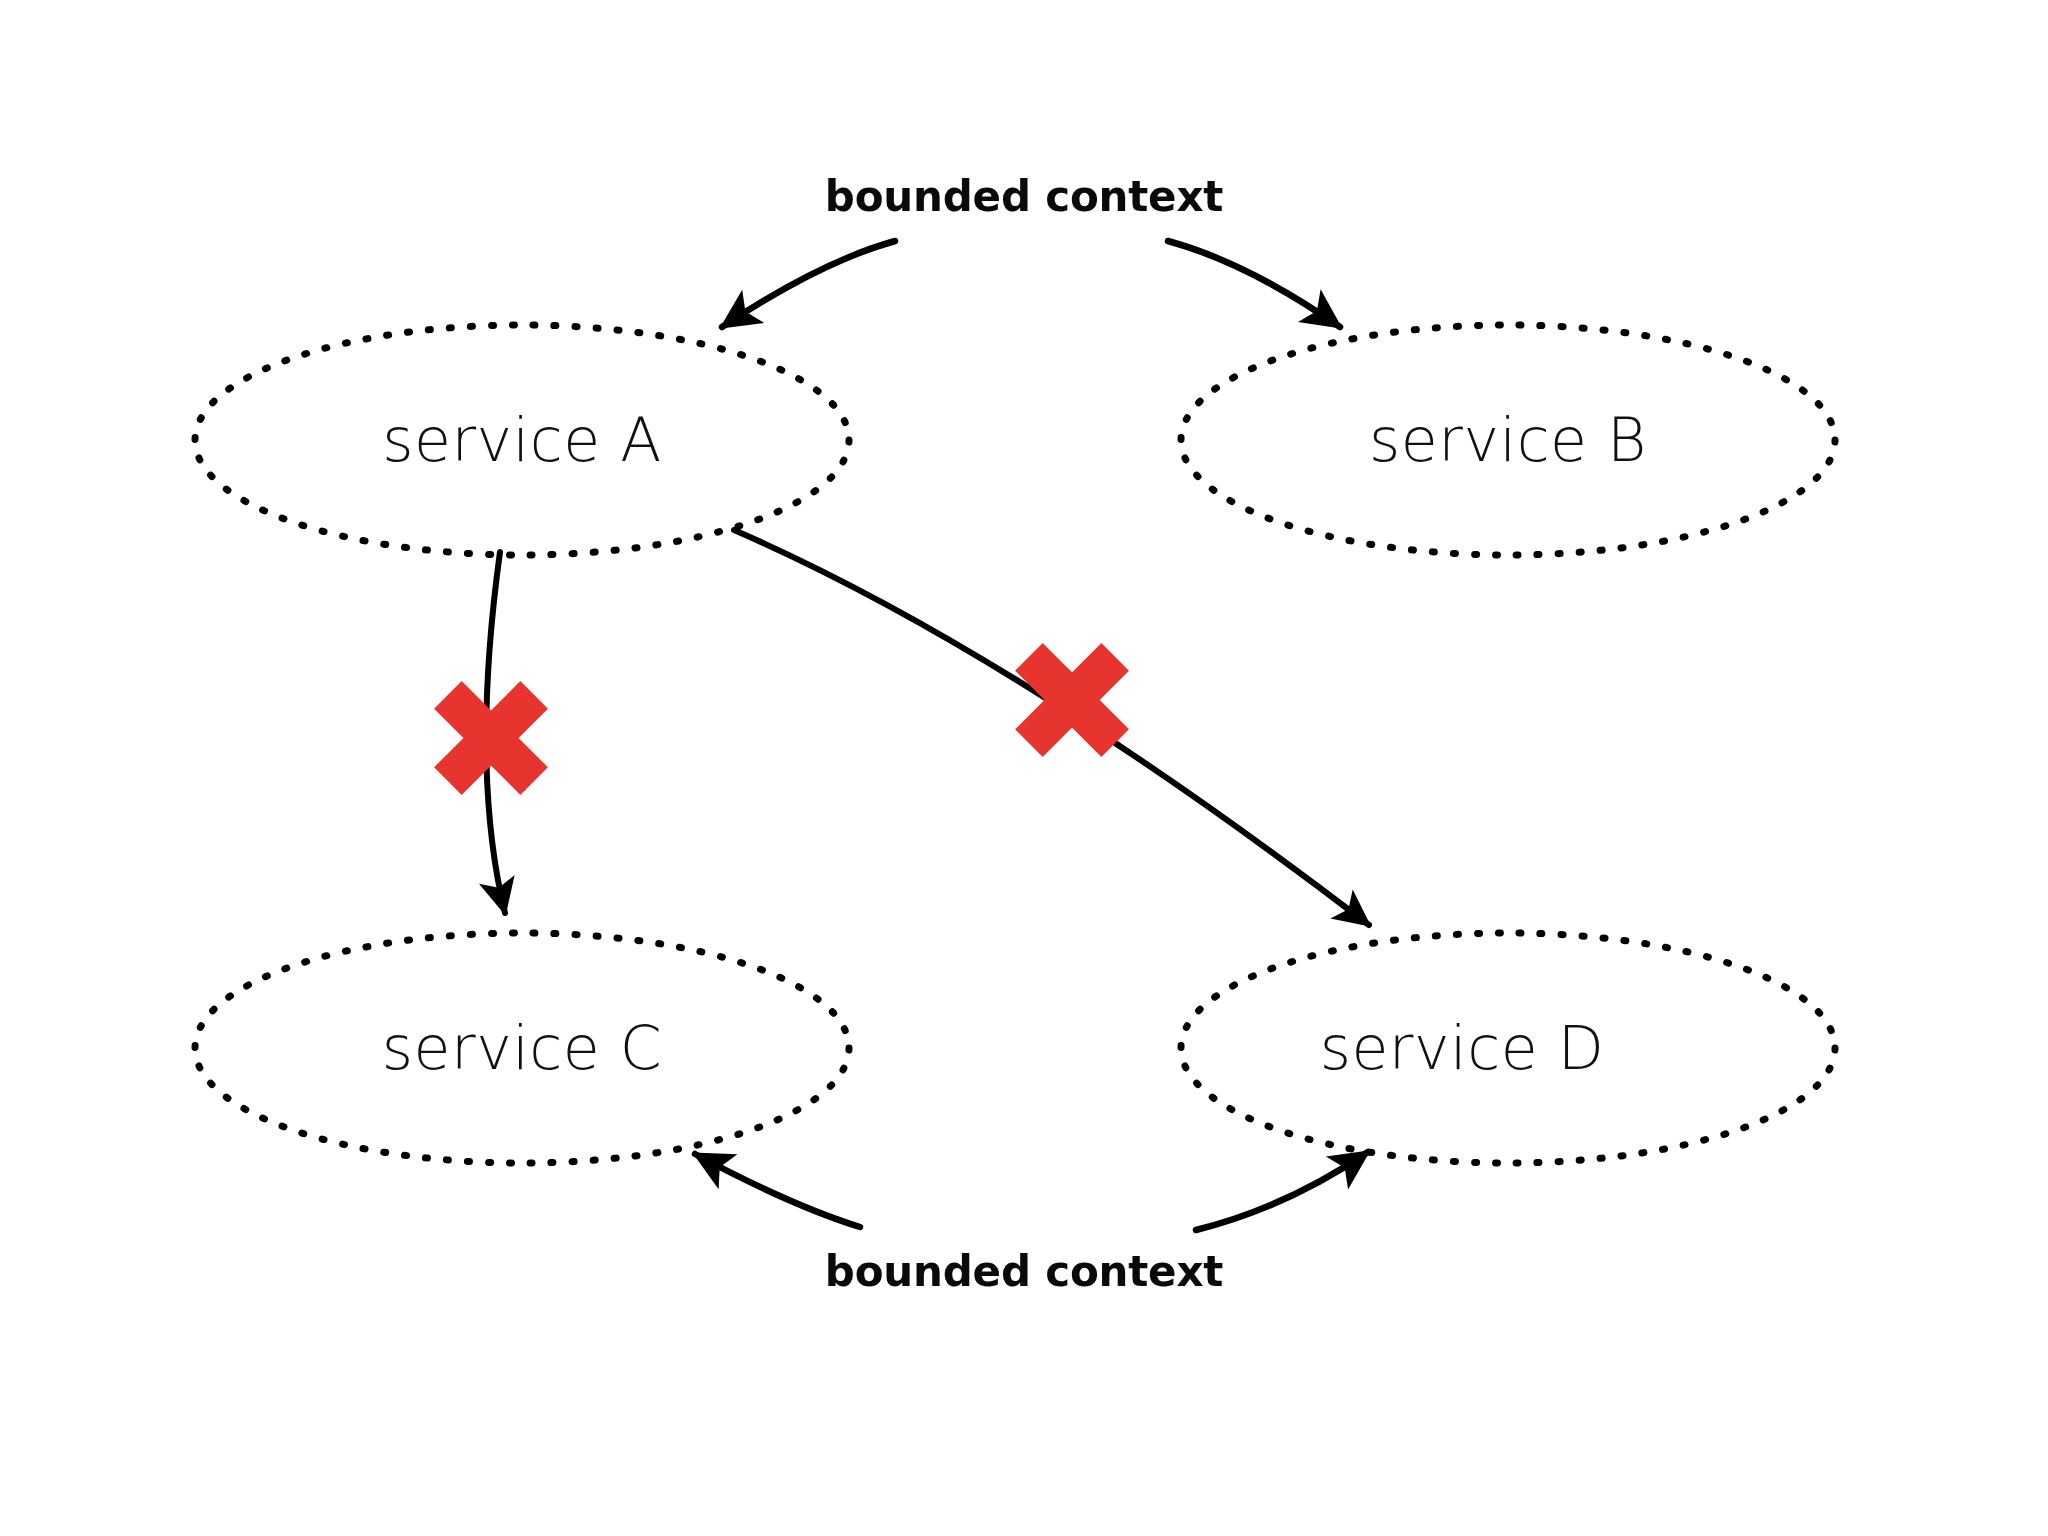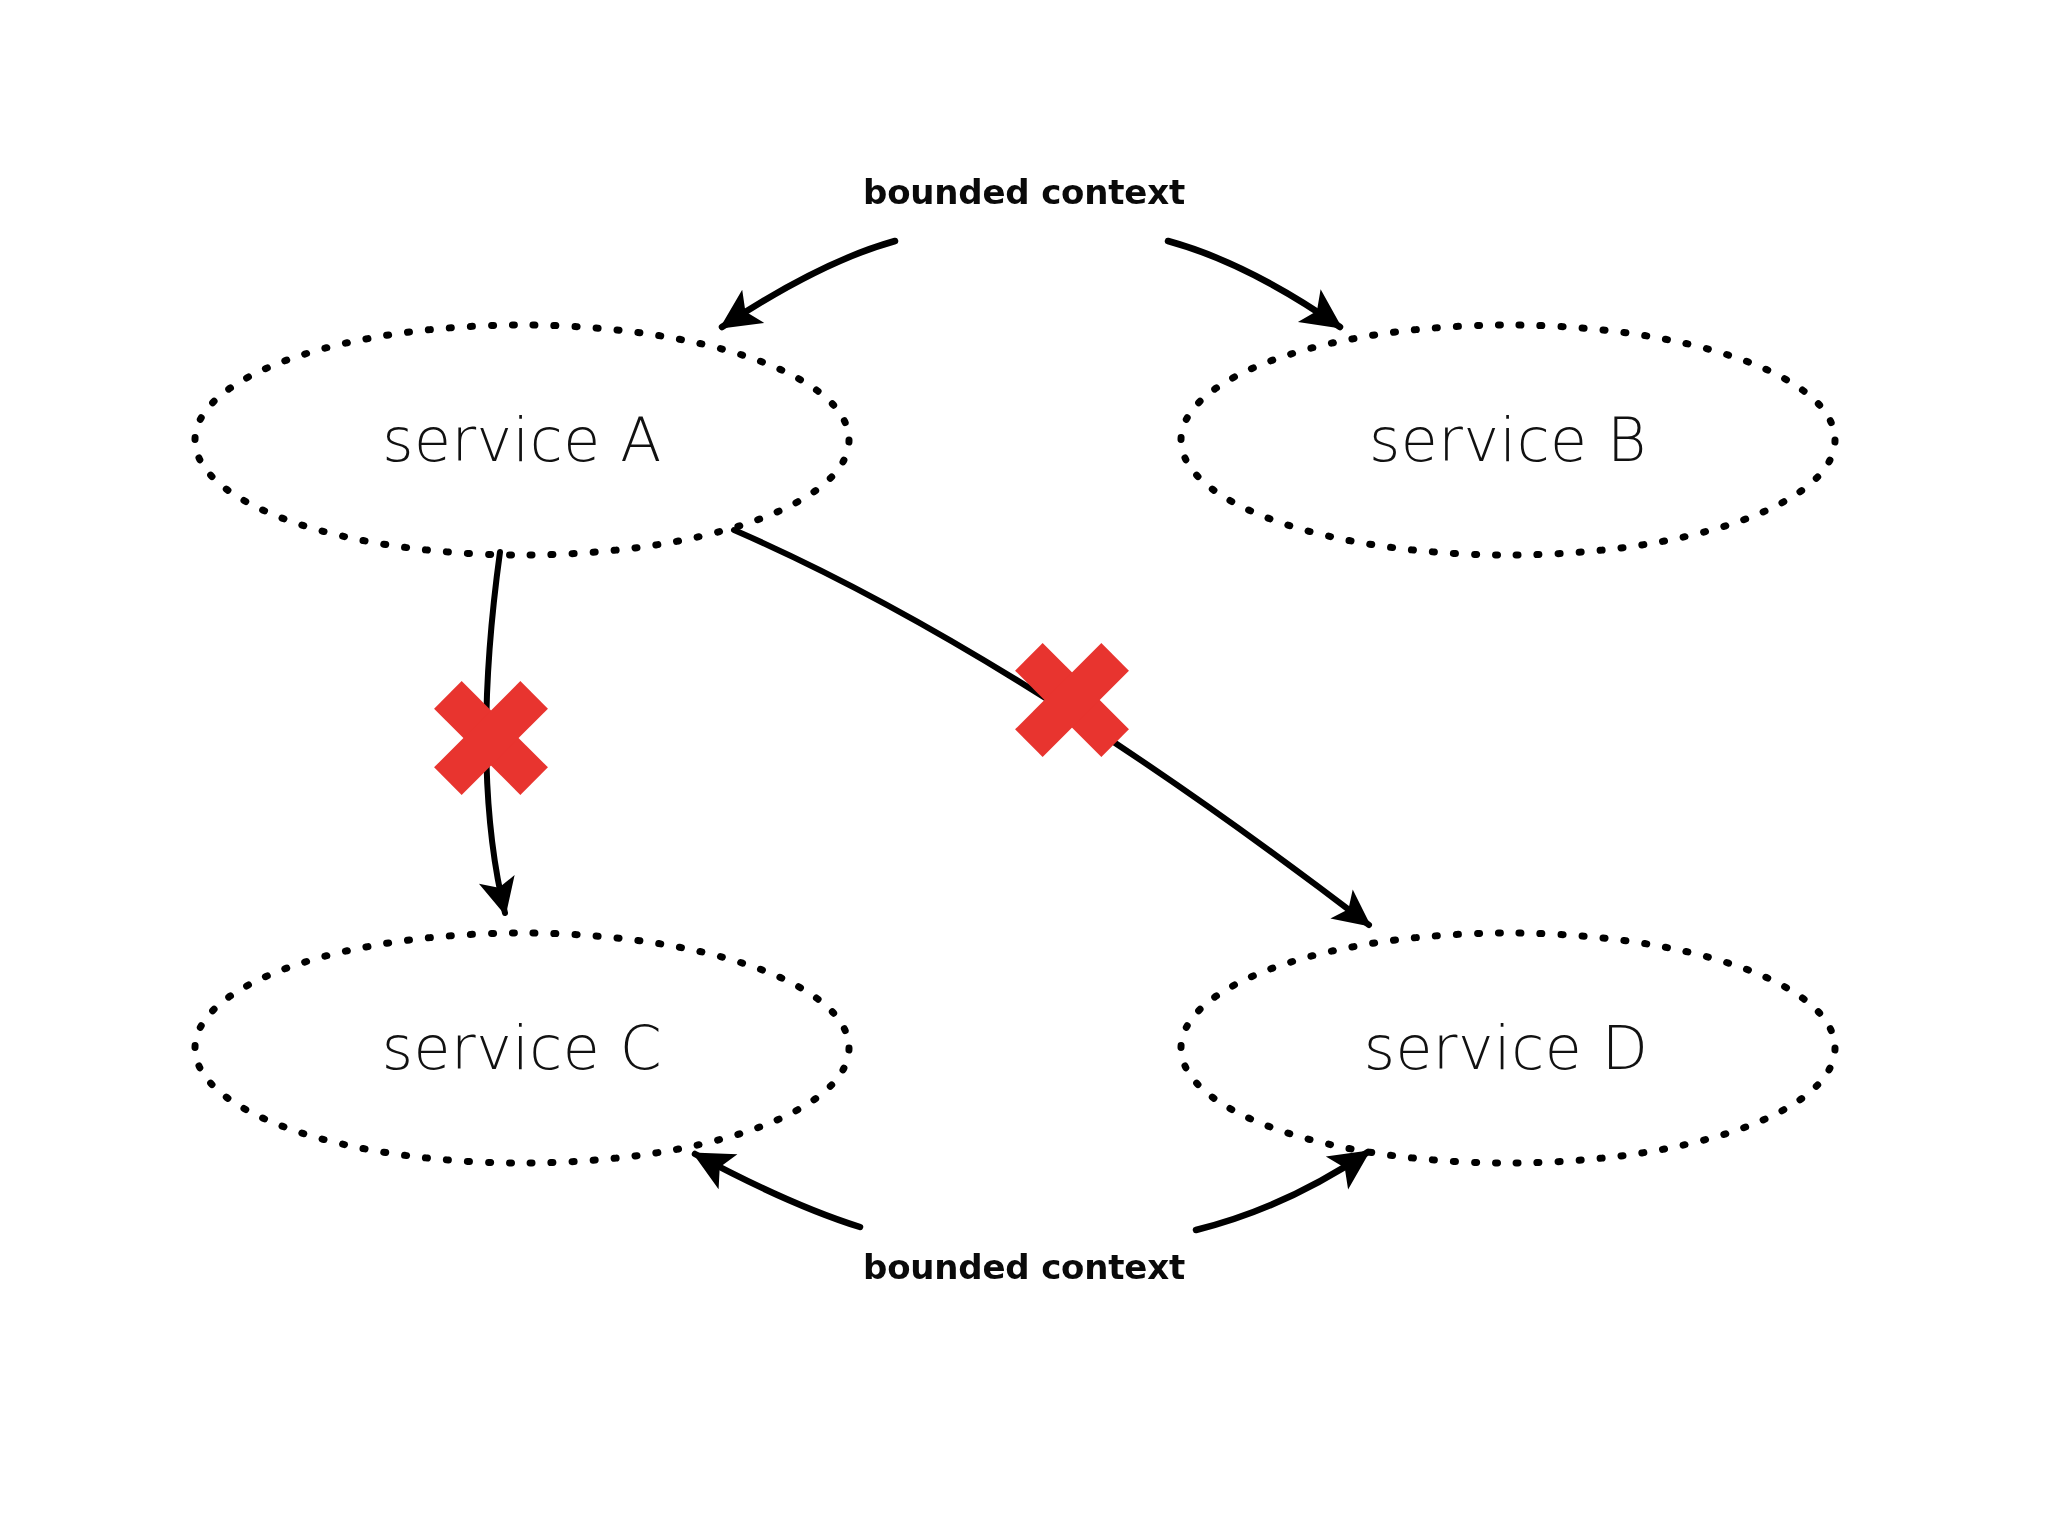--- a/index.html
+++ b/index.html
@@ -36,21 +36,21 @@
     font-size: 60px;
     letter-spacing: 0.5px;
     color: #111111;
     white-space: nowrap;
     pointer-events: none;
   }
   .ctx-label {
     position: absolute;
     font-family: "DejaVu Sans", "Liberation Sans", sans-serif;
     font-weight: 700;
-    font-size: 34px;
+    font-size: 42px;
     letter-spacing: -0.2px;
     color: #0a0a0a;
     white-space: nowrap;
     text-align: center;
   }
 </style>
 </head>
 <body>
 
 <div id="stage">
@@ -92,19 +92,19 @@
       <rect x="-19.5" y="-61" width="39" height="122" fill="#e8342f"></rect>
     </g>
   </svg>
 
   <div class="node-label" style="left:195px; top:325px; width:654px; height:230px;">service A</div>
 
   <div class="node-label" style="left:195px; top:933px; width:654px; height:230px;">service C</div>
 
   <div class="node-label" style="left:1181px; top:325px; width:654px; height:230px;">service B</div>
 
-  <div class="node-label" style="left:1179px; top:933px; width:654px; height:230px;">service D</div>
+  <div class="node-label" style="left:1135px; top:933px; width:654px; height:230px;">service D</div>
 
   <div class="ctx-label" style="left:524px; top:172px; width:1000px;">bounded context</div>
 
   <div class="ctx-label" style="left:524px; top:1247px; width:1000px;">bounded context</div>
 
 </div>
 
 </body></html>

